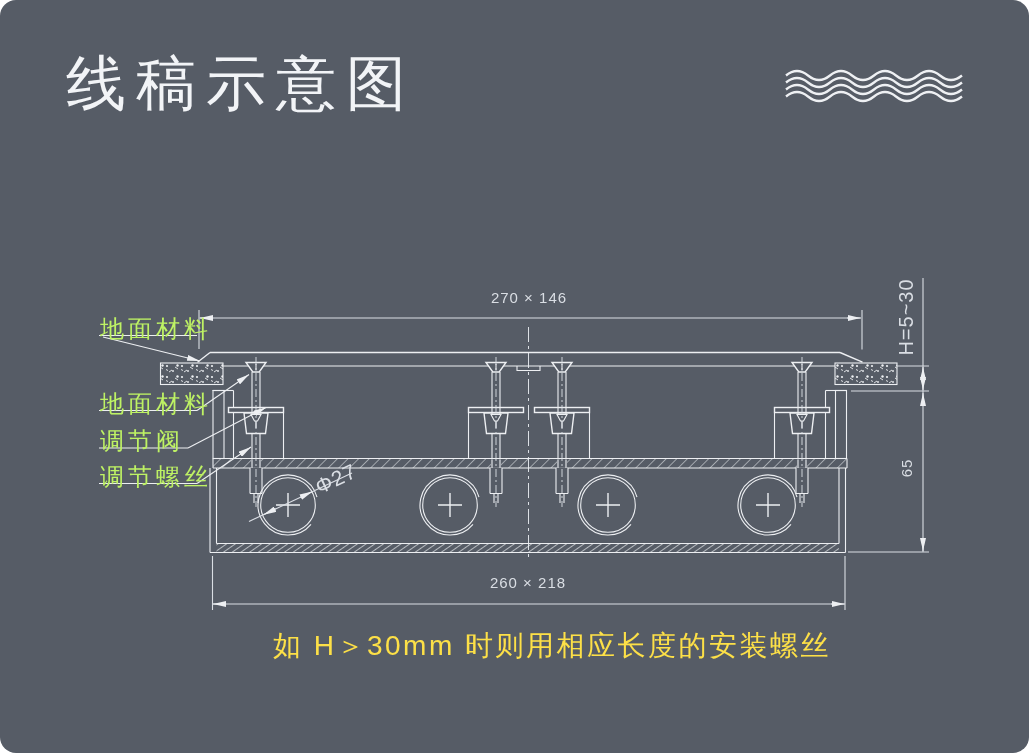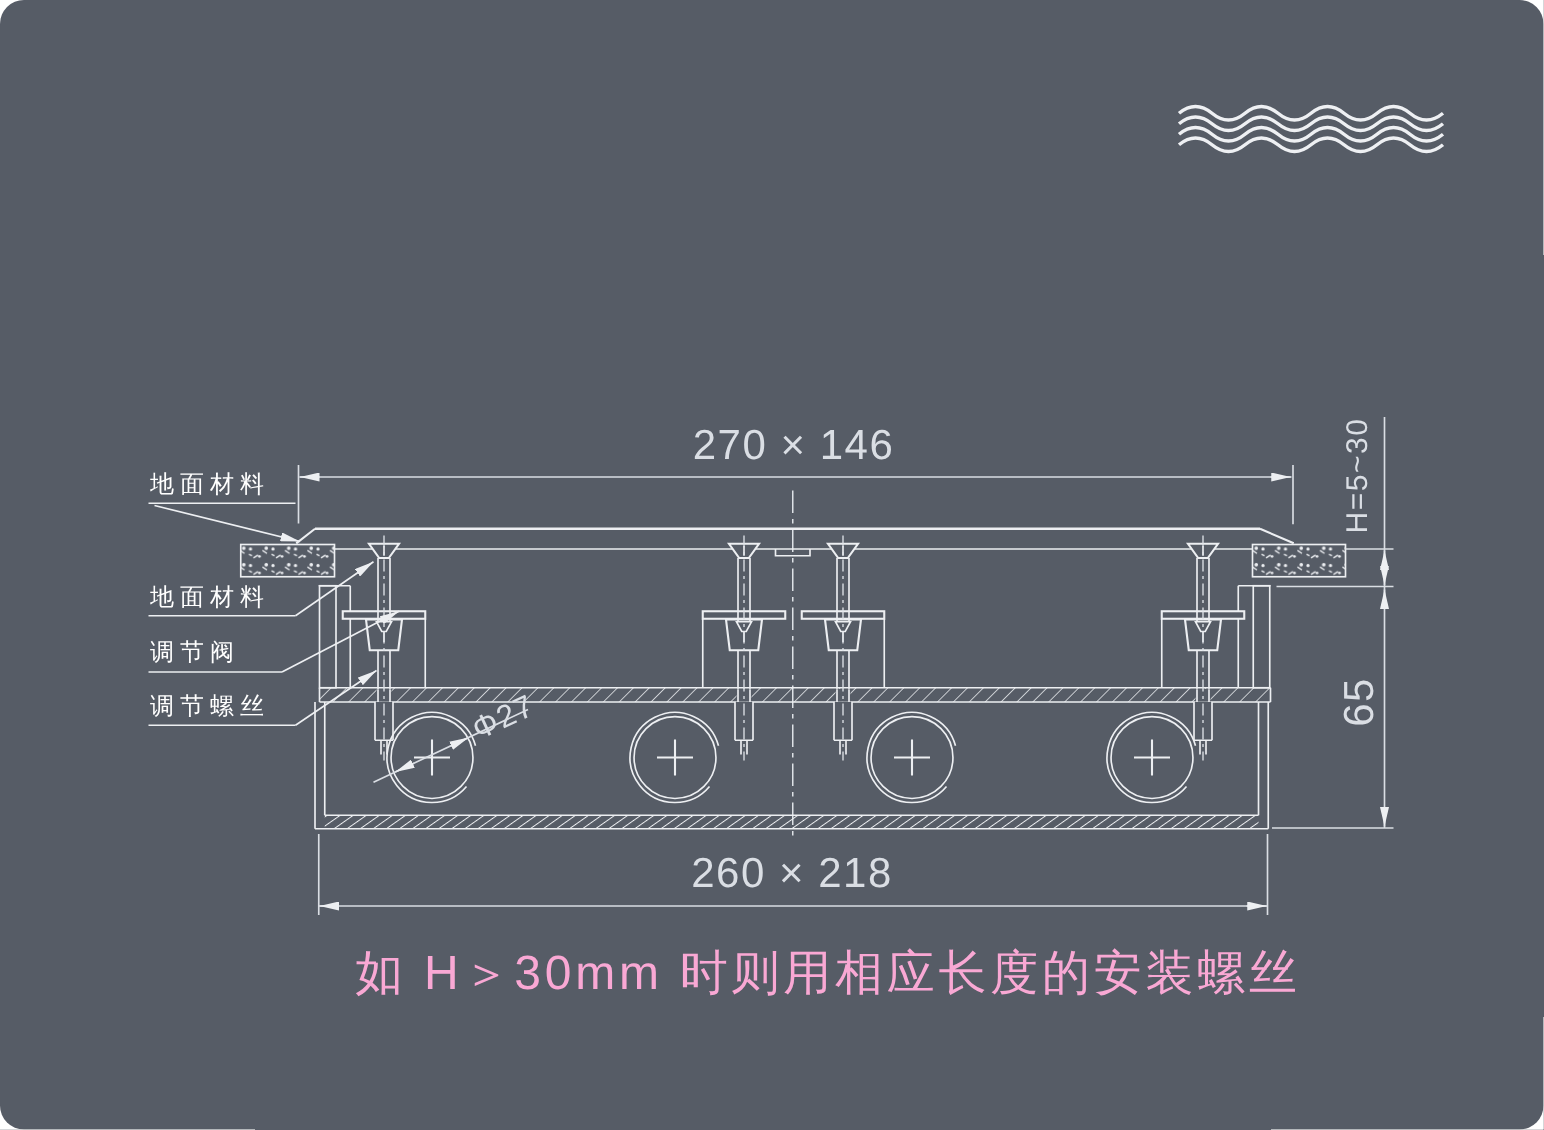--- a/index.html
+++ b/index.html
@@ -12,35 +12,35 @@
     font-family:"Liberation Sans", sans-serif;
   }
   .abs{position:absolute;white-space:nowrap;}
   .title{
     left:66px;top:44px;
     font-size:60px;font-weight:300;letter-spacing:10px;
     color:#F2F4F7;
   }
   .callout{
     left:100px;
-    font-size:16px;font-weight:300;letter-spacing:4px;
-    color:#ffffff;
+    font-size:24px;font-weight:300;letter-spacing:4px;
+    color:#bef264;
   }
   .dimtext{
-    font-size:28px;font-weight:300;letter-spacing:1px;
+    font-size:15px;font-weight:300;letter-spacing:1px;
     color:#DADEE4;
     transform:translate(-50%,-50%);
   }
   .rot90{transform:translate(-50%,-50%) rotate(-90deg);}
   .rot25{transform:translate(-50%,-50%) rotate(-25deg);font-size:21px;}
   .note{
     left:552px;top:627px;
     transform:translateX(-50%);
-    font-size:32px;font-weight:300;letter-spacing:2.5px;
-    color:#f9a8d4;
+    font-size:28px;font-weight:300;letter-spacing:2.5px;
+    color:#fde047;
   }
   svg{position:absolute;left:0;top:0;}
   .ln{stroke:#EDEFF2;stroke-width:1.4;fill:none;}
   .lnthin{stroke:#EDEFF2;stroke-width:1.1;fill:none;}
   .dimln{stroke:#DADEE4;stroke-width:1.1;fill:none;}
   .bgfill{fill:#565C66;}
   .cl{stroke:#DDE1E6;stroke-width:1;fill:none;stroke-dasharray:15 4 3 4;}
   .scl{stroke:#DDE1E6;stroke-width:0.9;fill:none;stroke-dasharray:8 3 2 3;}
   .wave{stroke:#EEF0F3;stroke-width:2.3;fill:none;}
 </style>
@@ -198,20 +198,21 @@
       <line x1="103" y1="337" x2="200" y2="361" class="lnthin" marker-end="url(#arr)"></line>
       <path d="M99,410.5 H197" class="lnthin"></path>
       <line x1="197" y1="410.5" x2="249" y2="374.5" class="lnthin" marker-end="url(#arr)"></line>
       <path d="M99,448 H188" class="lnthin"></path>
       <line x1="188" y1="448" x2="266" y2="407.5" class="lnthin" marker-end="url(#arr)"></line>
       <path d="M99,483.5 H197" class="lnthin"></path>
       <line x1="197" y1="483.5" x2="251" y2="447" class="lnthin" marker-end="url(#arr)"></line>
     </g>
   </svg>
 
+  <div class="abs title">线稿示意图</div>
 
   <div class="abs callout" style="top:313px;">地面材料</div>
   <div class="abs callout" style="top:388px;">地面材料</div>
   <div class="abs callout" style="top:425px;">调节阀</div>
   <div class="abs callout" style="top:461px;font-family:Liberation Serif, serif;">调节螺丝</div>
 
   <div class="abs dimtext" style="left:529px;top:297px;">270 × 146</div>
   <div class="abs dimtext" style="left:528px;top:582px;">260 × 218</div>
   <div class="abs dimtext rot90" style="left:906px;top:317px;font-size:20px;">H=5~30</div>
   <div class="abs dimtext rot90" style="left:906px;top:468px;">65</div>

